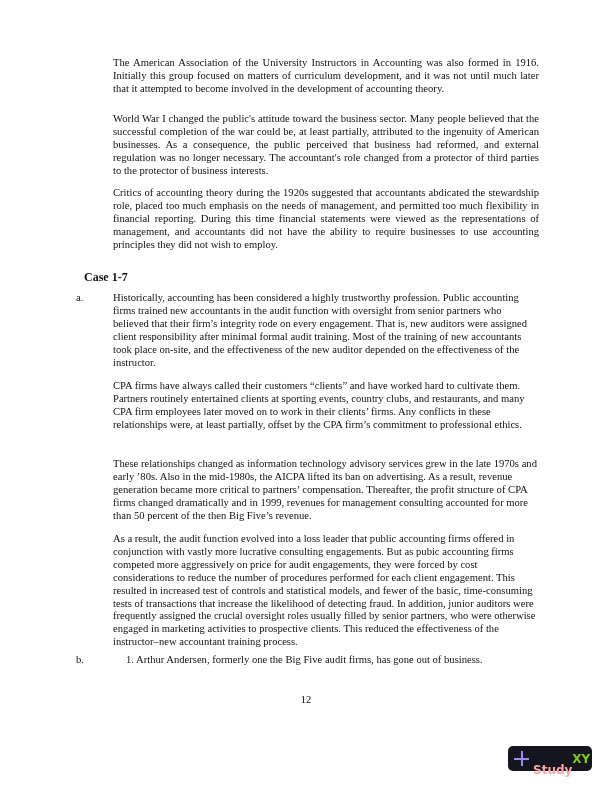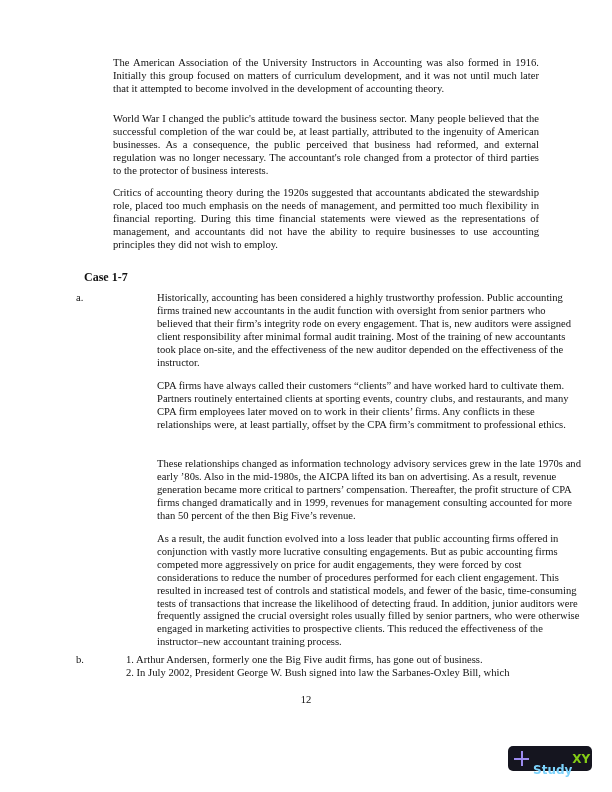--- a/index.html
+++ b/index.html
@@ -1,55 +1,54 @@
 <!DOCTYPE html>
 <html><head>
   <meta charset="utf-8">
   <style>
     html, body { margin: 0; padding: 0; background: #ffffff; }
     body { width: 612px; height: 792px; position: relative; overflow: hidden;
       font-family: "Liberation Serif", "DejaVu Serif", serif; color: #111; }
     .page { position: absolute; left: 0; top: 0; width: 612px; height: 781px; }
     .para { position: absolute; left: 113px; width: 426px; font-size: 10.6px; line-height: 12.9px; margin: 0; }
     .justify { text-align: justify; }
-    .left { text-align: left; margin-left: 44px; }
+    .left { text-align: left; }
     .heading { position: absolute; left: 76px; top: 262px; font-size: 12px; font-weight: bold; margin: 8px; }
     .label { position: absolute; left: 76px; font-size: 10.6px; line-height: 12.9px; }
     .numitem { position: absolute; left: 126px; width: 440px; font-size: 10.6px; line-height: 12.9px; margin: 0; }
     .indent { padding-left: 9px; }
     .pagenum { position: absolute; left: 0; width: 612px; top: 694px; text-align: center; font-size: 10.6px; }
     .badge { position: absolute; left: 508px; top: 746px; width: 84px; height: 25px; background: #15151f;
       border-radius: 5px; display: flex; align-items: center; padding-left: 6px; box-sizing: border-box;
       font-family: "DejaVu Sans", "Liberation Sans", sans-serif; }
     .badge .plus { width: 15px; height: 15px; position: relative; margin-right: 4px; }
     .badge .plus::before, .badge .plus::after { content: ""; position: absolute; background: #9d8cf0; }
     .badge .plus::before { left: 7px; top: 0; width: 1.5px; height: 15px; }
     .badge .plus::after { left: 0; top: 7px; width: 15px; height: 1.5px; }
-    .badge .study { color: #7dd3fc; font-weight: bold; font-size: 12px; margin-top: 22px; }
+    .badge .study { color: #fca5a5; font-weight: bold; font-size: 12px; margin-top: 22px; }
     .badge .xy { color: #84cc16; font-weight: bold; font-size: 12px; }
   </style>
 </head>
 <body>
 
 <div class="page">
   <p class="para justify" style="top:57px;">The American Association of the University Instructors in Accounting was also formed in 1916. Initially this group focused on matters of curriculum development, and it was not until much later that it attempted to become involved in the development of accounting theory.</p>
   <p class="para justify" style="top:113px;">World War I changed the public's attitude toward the business sector. Many people believed that the successful completion of the war could be, at least partially, attributed to the ingenuity of American businesses. As a consequence, the public perceived that business had reformed, and external regulation was no longer necessary. The accountant's role changed from a protector of third parties to the protector of business interests.</p>
   <p class="para justify" style="top:187px;">Critics of accounting theory during the 1920s suggested that accountants abdicated the stewardship role, placed too much emphasis on the needs of management, and permitted too much flexibility in financial reporting. During this time financial statements were viewed as the representations of management, and accountants did not have the ability to require businesses to use accounting principles they did not wish to employ.</p>
 
   <h3 class="heading">Case 1-7</h3>
 
   <span class="label" style="top:292px;">a.</span>
   <p class="para left" style="top:292px;">Historically, accounting has been considered a highly trustworthy profession. Public accounting firms trained new accountants in the audit function with oversight from senior partners who believed that their firm’s integrity rode on every engagement. That is, new auditors were assigned client responsibility after minimal formal audit training. Most of the training of new accountants took place on-site, and the effectiveness of the new auditor depended on the effectiveness of the instructor.</p>
   <p class="para left" style="top:380px;">CPA firms have always called their customers “clients” and have worked hard to cultivate them. Partners routinely entertained clients at sporting events, country clubs, and restaurants, and many CPA firm employees later moved on to work in their clients’ firms. Any conflicts in these relationships were, at least partially, offset by the CPA firm’s commitment to professional ethics.</p>
   <p class="para left" style="top:458px;">These relationships changed as information technology advisory services grew in the late 1970s and early ’80s. Also in the mid-1980s, the AICPA lifted its ban on advertising. As a result, revenue generation became more critical to partners’ compensation. Thereafter, the profit structure of CPA firms changed dramatically and in 1999, revenues for management consulting accounted for more than 50 percent of the then Big Five’s revenue.</p>
   <p class="para left" style="top:533px;">As a result, the audit function evolved into a loss leader that public accounting firms offered in conjunction with vastly more lucrative consulting engagements. But as pubic accounting firms competed more aggressively on price for audit engagements, they were forced by cost considerations to reduce the number of procedures performed for each client engagement. This resulted in increased test of controls and statistical models, and fewer of the basic, time-consuming tests of transactions that increase the likelihood of detecting fraud. In addition, junior auditors were frequently assigned the crucial oversight roles usually filled by senior partners, who were otherwise engaged in marketing activities to prospective clients. This reduced the effectiveness of the instructor–new accountant training process.</p>
 
   <span class="label" style="top:654px;">b.</span>
   <p class="numitem" style="top:654px;">1. Arthur Andersen, formerly one the Big Five audit firms, has gone out of business.</p>
-  <p class="numitem" style="top:667px;">2. In July 2002, President George W. Bush signed into law the Sarbanes-Oxley Bill, which</p>
 
   <div class="pagenum">12</div>
 
   <div class="badge">
     <span class="plus"></span>
     <span class="study">Study</span>
       <span class="xy">XY</span>
   </div>
 </div>
 

